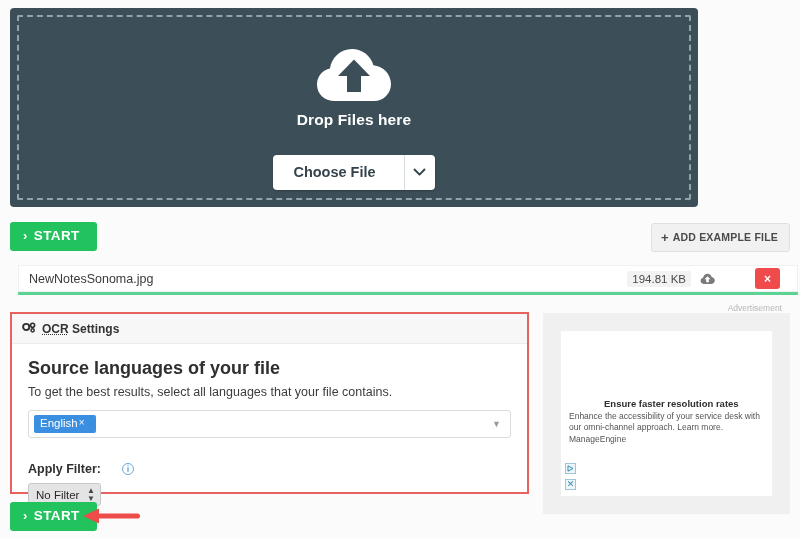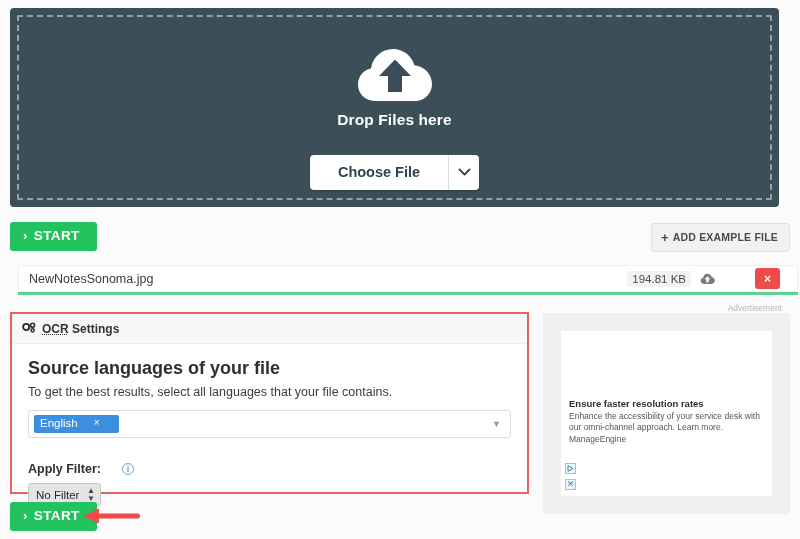--- a/index.html
+++ b/index.html
@@ -12,21 +12,21 @@
     font-size: 13px;
     color: #333;
     overflow: hidden;
   }
 
   
   .dropzone-outer {
     position: absolute;
     left: 10px;
     top: 8px;
-    width: 769px;
+    width: 688px;
     height: 199px;
     background: #3c4f58;
     border-radius: 4px;
     padding: 7px;
   }
   .dropzone-inner {
     width: 100%;
     height: 100%;
     border: 2px dashed #8ea3ab;
     border-radius: 2px;
@@ -51,21 +51,21 @@
     overflow: hidden;
     box-shadow: 0 1px 2px rgba(0,0,0,.25);
   }
   .choose-file-btn {
     background: #ffffff;
     color: #34434b;
     border: none;
     font-family: inherit;
     font-size: 14.5px;
     font-weight: 700;
-    padding: 9px 28px 10px 28px;
+    padding: 9px 28px 10px 20px;
     cursor: pointer;
   }
   .choose-file-caret {
     background: #ffffff;
     border: none;
     border-left: 1px solid #d8dde0;
     width: 31px;
     display: flex;
     align-items: center;
     justify-content: center;
@@ -208,24 +208,24 @@
     padding: 0 8px 0 5px;
     background: #fff;
     cursor: pointer;
     position: relative;
   }
   .tag {
     background: #3b8fe0;
     color: #ffffff;
     border-radius: 2px;
     font-size: 11.5px;
-    padding: 2px 19px 3px 6px;
+    padding: 2px 11px 3px 6px;
     display: inline-flex;
     align-items: center;
-    gap: 16px;
+    gap: 1px;
     line-height: 1.2;
   }
   .tag-x { font-size: 10px; cursor: pointer; opacity: .95; }
   .sel-caret {
     position: absolute;
     right: 9px;
     color: #9a9a9a;
     font-size: 9px;
   }
   .filter-label {
@@ -311,20 +311,21 @@
     position: absolute;
     left: 8px;
     top: 67px;
     right: 6px;
   }
   .ad-title {
     font-size: 9.5px;
     font-weight: 700;
     color: #2e2e2e;
     margin-bottom: 2px;
+    margin-left: 35px;
   }
   .ad-body {
     font-size: 8.5px;
     color: #555;
     line-height: 1.35;
   }
   .ad-choices {
     position: absolute;
     left: 4px;
     bottom: 22px;

